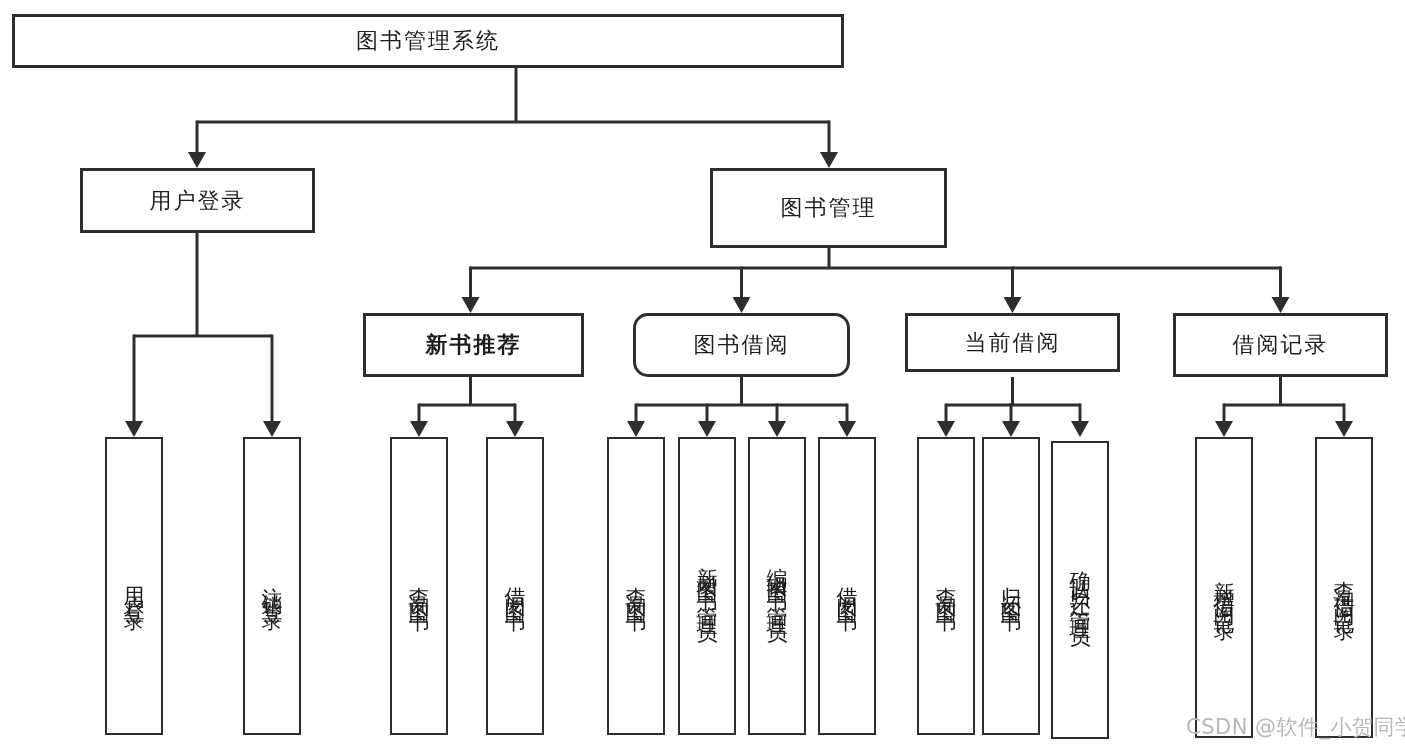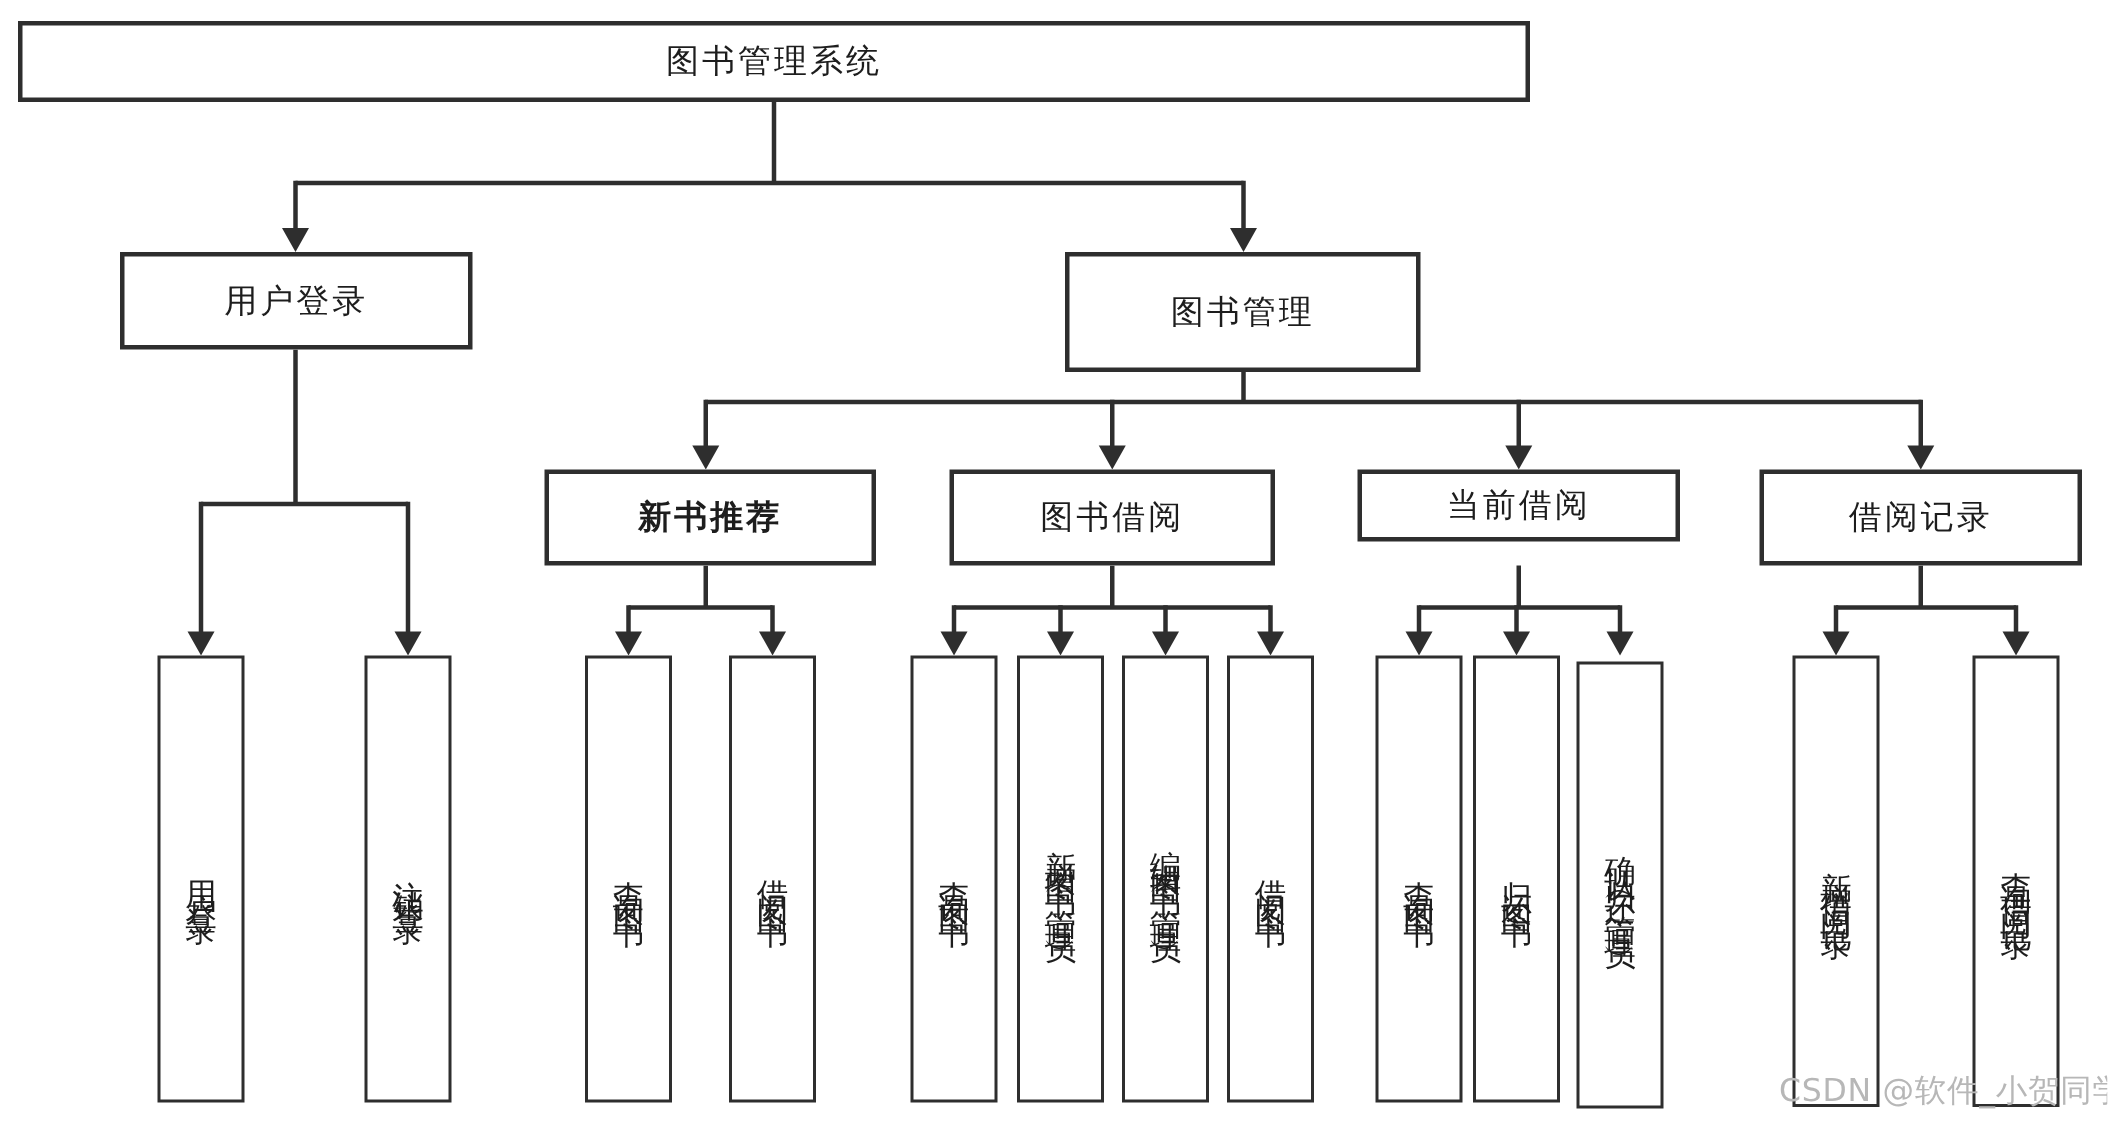--- a/index.html
+++ b/index.html
@@ -109,28 +109,28 @@
     <g>
       <line x1="1280.5" y1="377" x2="1280.5" y2="405"></line>
       <line x1="1224" y1="405" x2="1344" y2="405"></line>
       <line x1="1224" y1="403.5" x2="1224" y2="427"></line>
       <polygon points="1215,421 1233,421 1224,437"></polygon>
       <line x1="1344" y1="403.5" x2="1344" y2="427"></line>
       <polygon points="1335,421 1353,421 1344,437"></polygon>
     </g>
   </svg>
 
-  <div class="hbox" style="left:12px; top:14px; width:1008px; height:54px;">图书管理系统</div>
+  <div class="hbox" style="left:12px; top:14px; width:832px; height:54px;">图书管理系统</div>
 
   <div class="hbox" style="left:80px; top:168px; width:235px; height:65px;">用户登录</div>
   <div class="hbox" style="left:710px; top:168px; width:237px; height:80px;">图书管理</div>
 
   <div class="hbox" style="left:363px; top:313px; width:221px; height:64px;font-weight:bold;">新书推荐</div>
-  <div class="hbox" style="left:633px; top:313px; width:217px; height:64px;">图书借阅</div>
-  <div class="hbox" style="left:905px; top:313px; width:215px; height:48px;">当前借阅</div>
+  <div class="hbox" style="left:633px; top:313px; width:217px; height:64px;border-radius:15px;">图书借阅</div>
+  <div class="hbox" style="left:905px; top:313px; width:215px; height:59px;">当前借阅</div>
   <div class="hbox" style="left:1173px; top:313px; width:215px; height:64px;">借阅记录</div>
 
   <div class="vbox" style="left:105px;">用户登录</div>
   <div class="vbox" style="left:243px;">注销登录</div>
 
   <div class="vbox" style="left:390px;">查询图书</div>
   <div class="vbox" style="left:486px;">借阅图书</div>
 
   <div class="vbox" style="left:607px;">查询图书</div>
   <div class="vbox" style="left:678px;">新增图书（管理员）</div>

